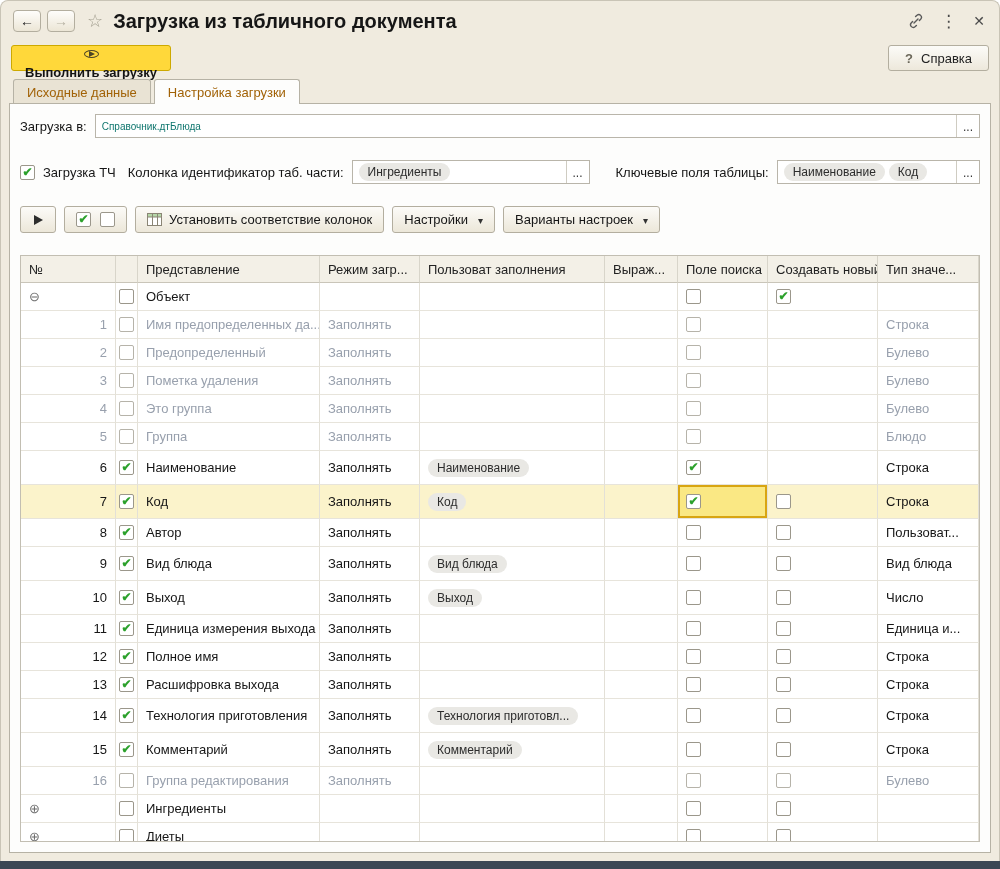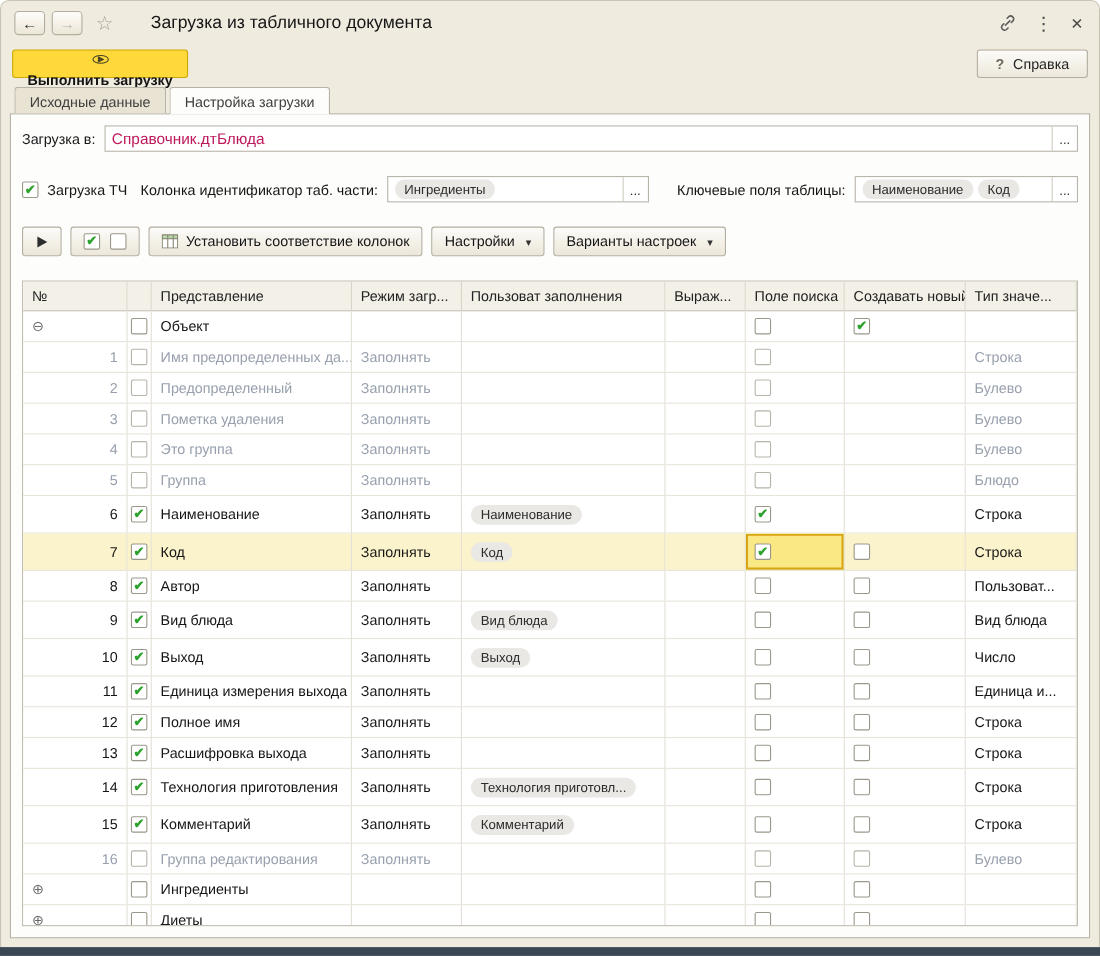--- a/index.html
+++ b/index.html
@@ -11,54 +11,54 @@
     display:flex;flex-direction:column;overflow:hidden;}
   .bottom-strip{position:absolute;left:0;bottom:0;width:1000px;height:8px;background:#3b4754;}
 
   
   .titlebar{height:40px;display:flex;align-items:center;padding:0 14px 0 12px;gap:6px;flex:0 0 auto;}
   .navbtn{width:28px;height:22px;border:1px solid #b3ae9f;border-radius:4px;
     background:linear-gradient(#fefdfb,#ece6d6);font-size:14px;color:#222;
     display:flex;align-items:center;justify-content:center;cursor:pointer;}
   .navbtn.disabled{color:#b7b2a4;}
   .star{font-size:18px;color:#a5a192;margin-left:6px;cursor:pointer;}
-  .title{font-size:16px;font-weight:400;color:#161616;margin-left:28px;white-space:nowrap;}
+  .title{font-size:20px;font-weight:700;color:#161616;margin-left:4px;white-space:nowrap;}
   .titlebar-right{margin-left:auto;display:flex;align-items:center;gap:16px;}
   .tb-icon{color:#4a4a4a;cursor:pointer;display:flex;align-items:center;}
   .kebab{font-size:17px;}
   .close-x{font-size:14px;}
 
   
   .cmdbar{height:34px;display:flex;align-items:center;padding:0 10px;flex:0 0 auto;}
   .btn-execute{display:flex;align-items:center;gap:7px;background:#ffd83a;border:1px solid #cda900;
     border-radius:3px;padding:4px 13px;font-size:13px;font-weight:700;color:#141414;cursor:pointer;height:26px;flex-direction:column;}
   .play-icon{width:15px;height:15px;min-width:15px;border:1.5px solid #4c4526;border-radius:50%;
     display:inline-flex;align-items:center;justify-content:center;}
   .play-icon::after{content:"";border-left:6px solid #4c4526;border-top:3.5px solid transparent;
     border-bottom:3.5px solid transparent;margin-left:1px;}
   .btn-help{margin-left:auto;display:flex;align-items:center;gap:8px;height:26px;
     background:linear-gradient(#fcfbf8,#ede8db);border:1px solid #b3ae9f;border-radius:3px;
     padding:4px 16px;font-size:13px;color:#222;cursor:pointer;}
   .q-icon{font-weight:700;color:#6b675a;}
 
   
   .tabs{display:flex;padding:4px 0 0 12px;gap:3px;height:28px;flex:0 0 auto;position:relative;z-index:2;}
-  .tab{padding:5px 13px;font-size:13px;color:#404040;background:#e9e3d4;border:1px solid #b6b2a5;
+  .tab{padding:5px 13px;font-size:13px;color:#a16207;background:#e9e3d4;border:1px solid #b6b2a5;
     border-bottom:none;border-radius:3px 3px 0 0;cursor:pointer;white-space:nowrap;}
   .tab.active{background:#fdfdfc;margin-bottom:-1px;padding-bottom:6px;}
 
   
   .content{flex:1 1 auto;margin:0 8px 8px;background:#fdfdfc;border:1px solid #b6b2a5;
     padding:10px;display:flex;flex-direction:column;gap:22px;position:relative;z-index:1;overflow:hidden;}
 
   .frow{display:flex;align-items:center;gap:8px;font-size:13px;flex:0 0 auto;}
   .lbl{color:#161616;white-space:nowrap;}
   .field{display:flex;align-items:center;background:#fff;border:1px solid #b9b5aa;height:24px;
     padding-left:6px;overflow:hidden;}
-  .field .ftext{font-size:14px;color:#be185d;white-space:nowrap;}
+  .field .ftext{font-size:10px;color:#0f766e;white-space:nowrap;}
   .field .chips{display:flex;gap:4px;align-items:center;overflow:hidden;}
   .grow{flex:1 1 auto;}
   .w-id{width:238px;}
   .ellipsis-btn{margin-left:auto;height:100%;padding:0 6px 3px;border:none;border-left:1px solid #cfccc2;
     background:transparent;color:#333;font-size:12px;display:flex;align-items:flex-end;cursor:pointer;}
 
   .chip{background:#e9e8e4;border-radius:10px;padding:2px 9px;font-size:12px;color:#2c2c2c;white-space:nowrap;}
 
   .cb{width:15px;height:15px;min-width:15px;background:#fff;border:1px solid #9b978b;border-radius:2px;
     display:inline-flex;align-items:center;justify-content:center;line-height:1;cursor:pointer;}

